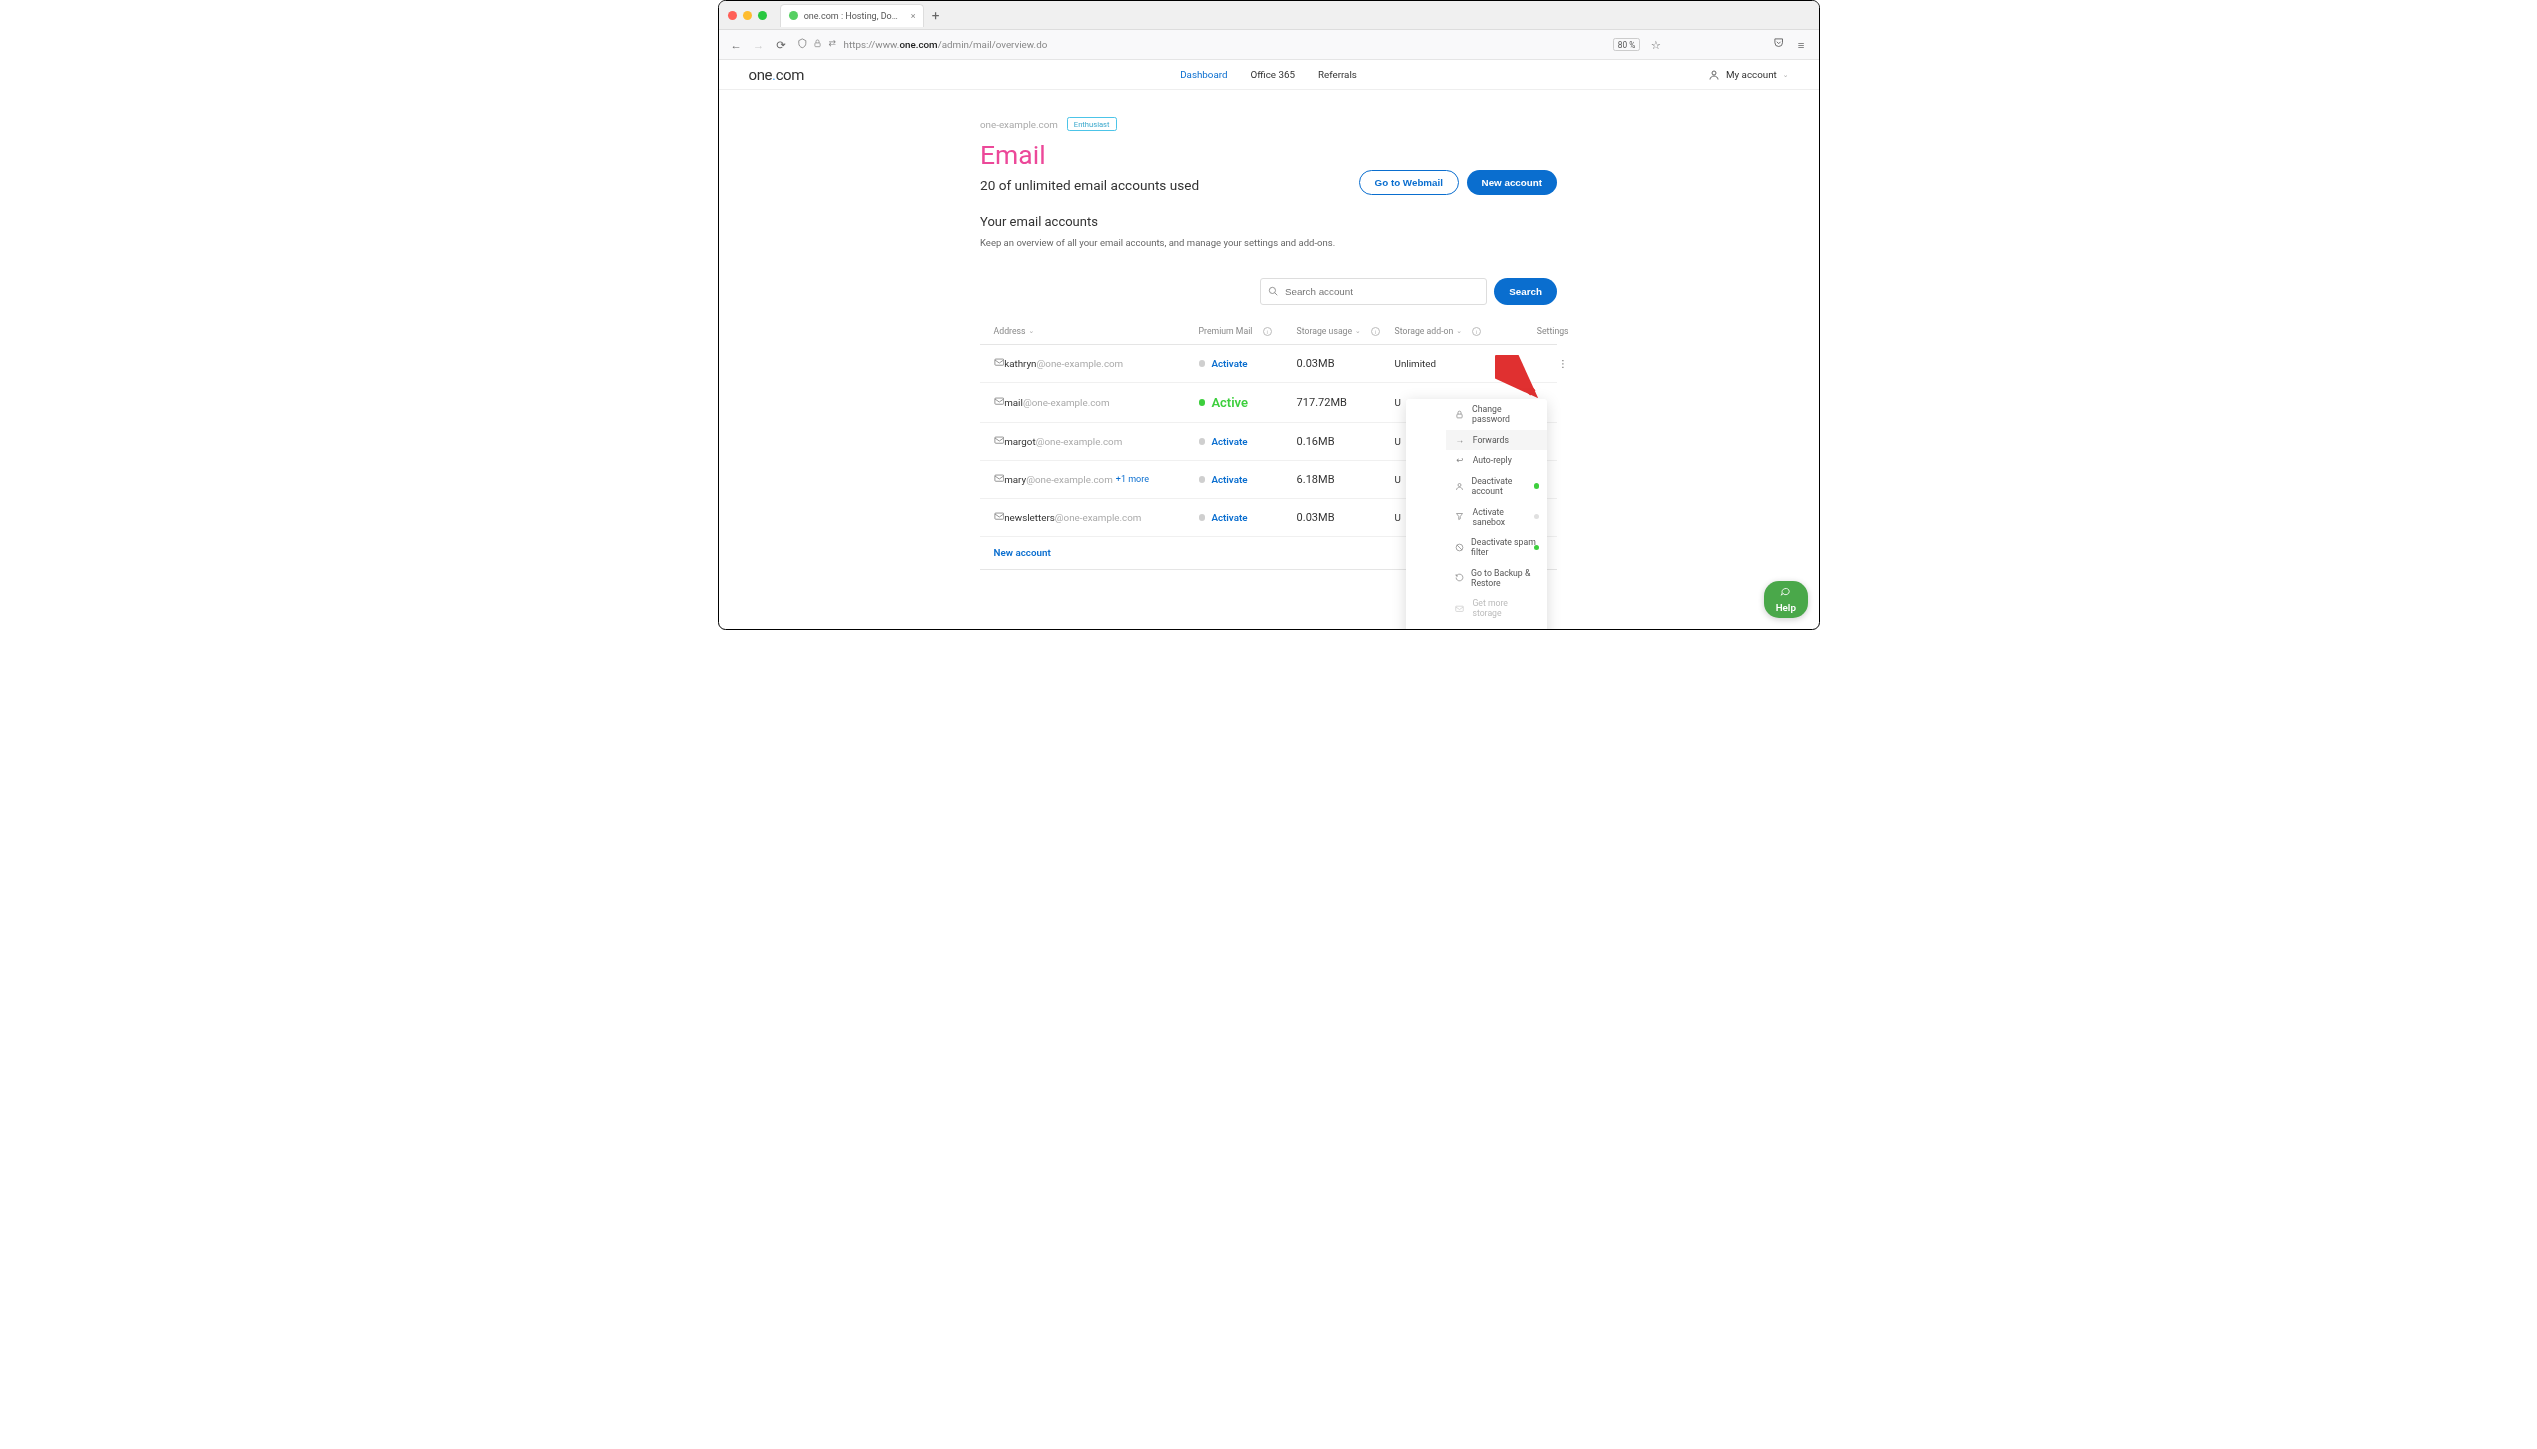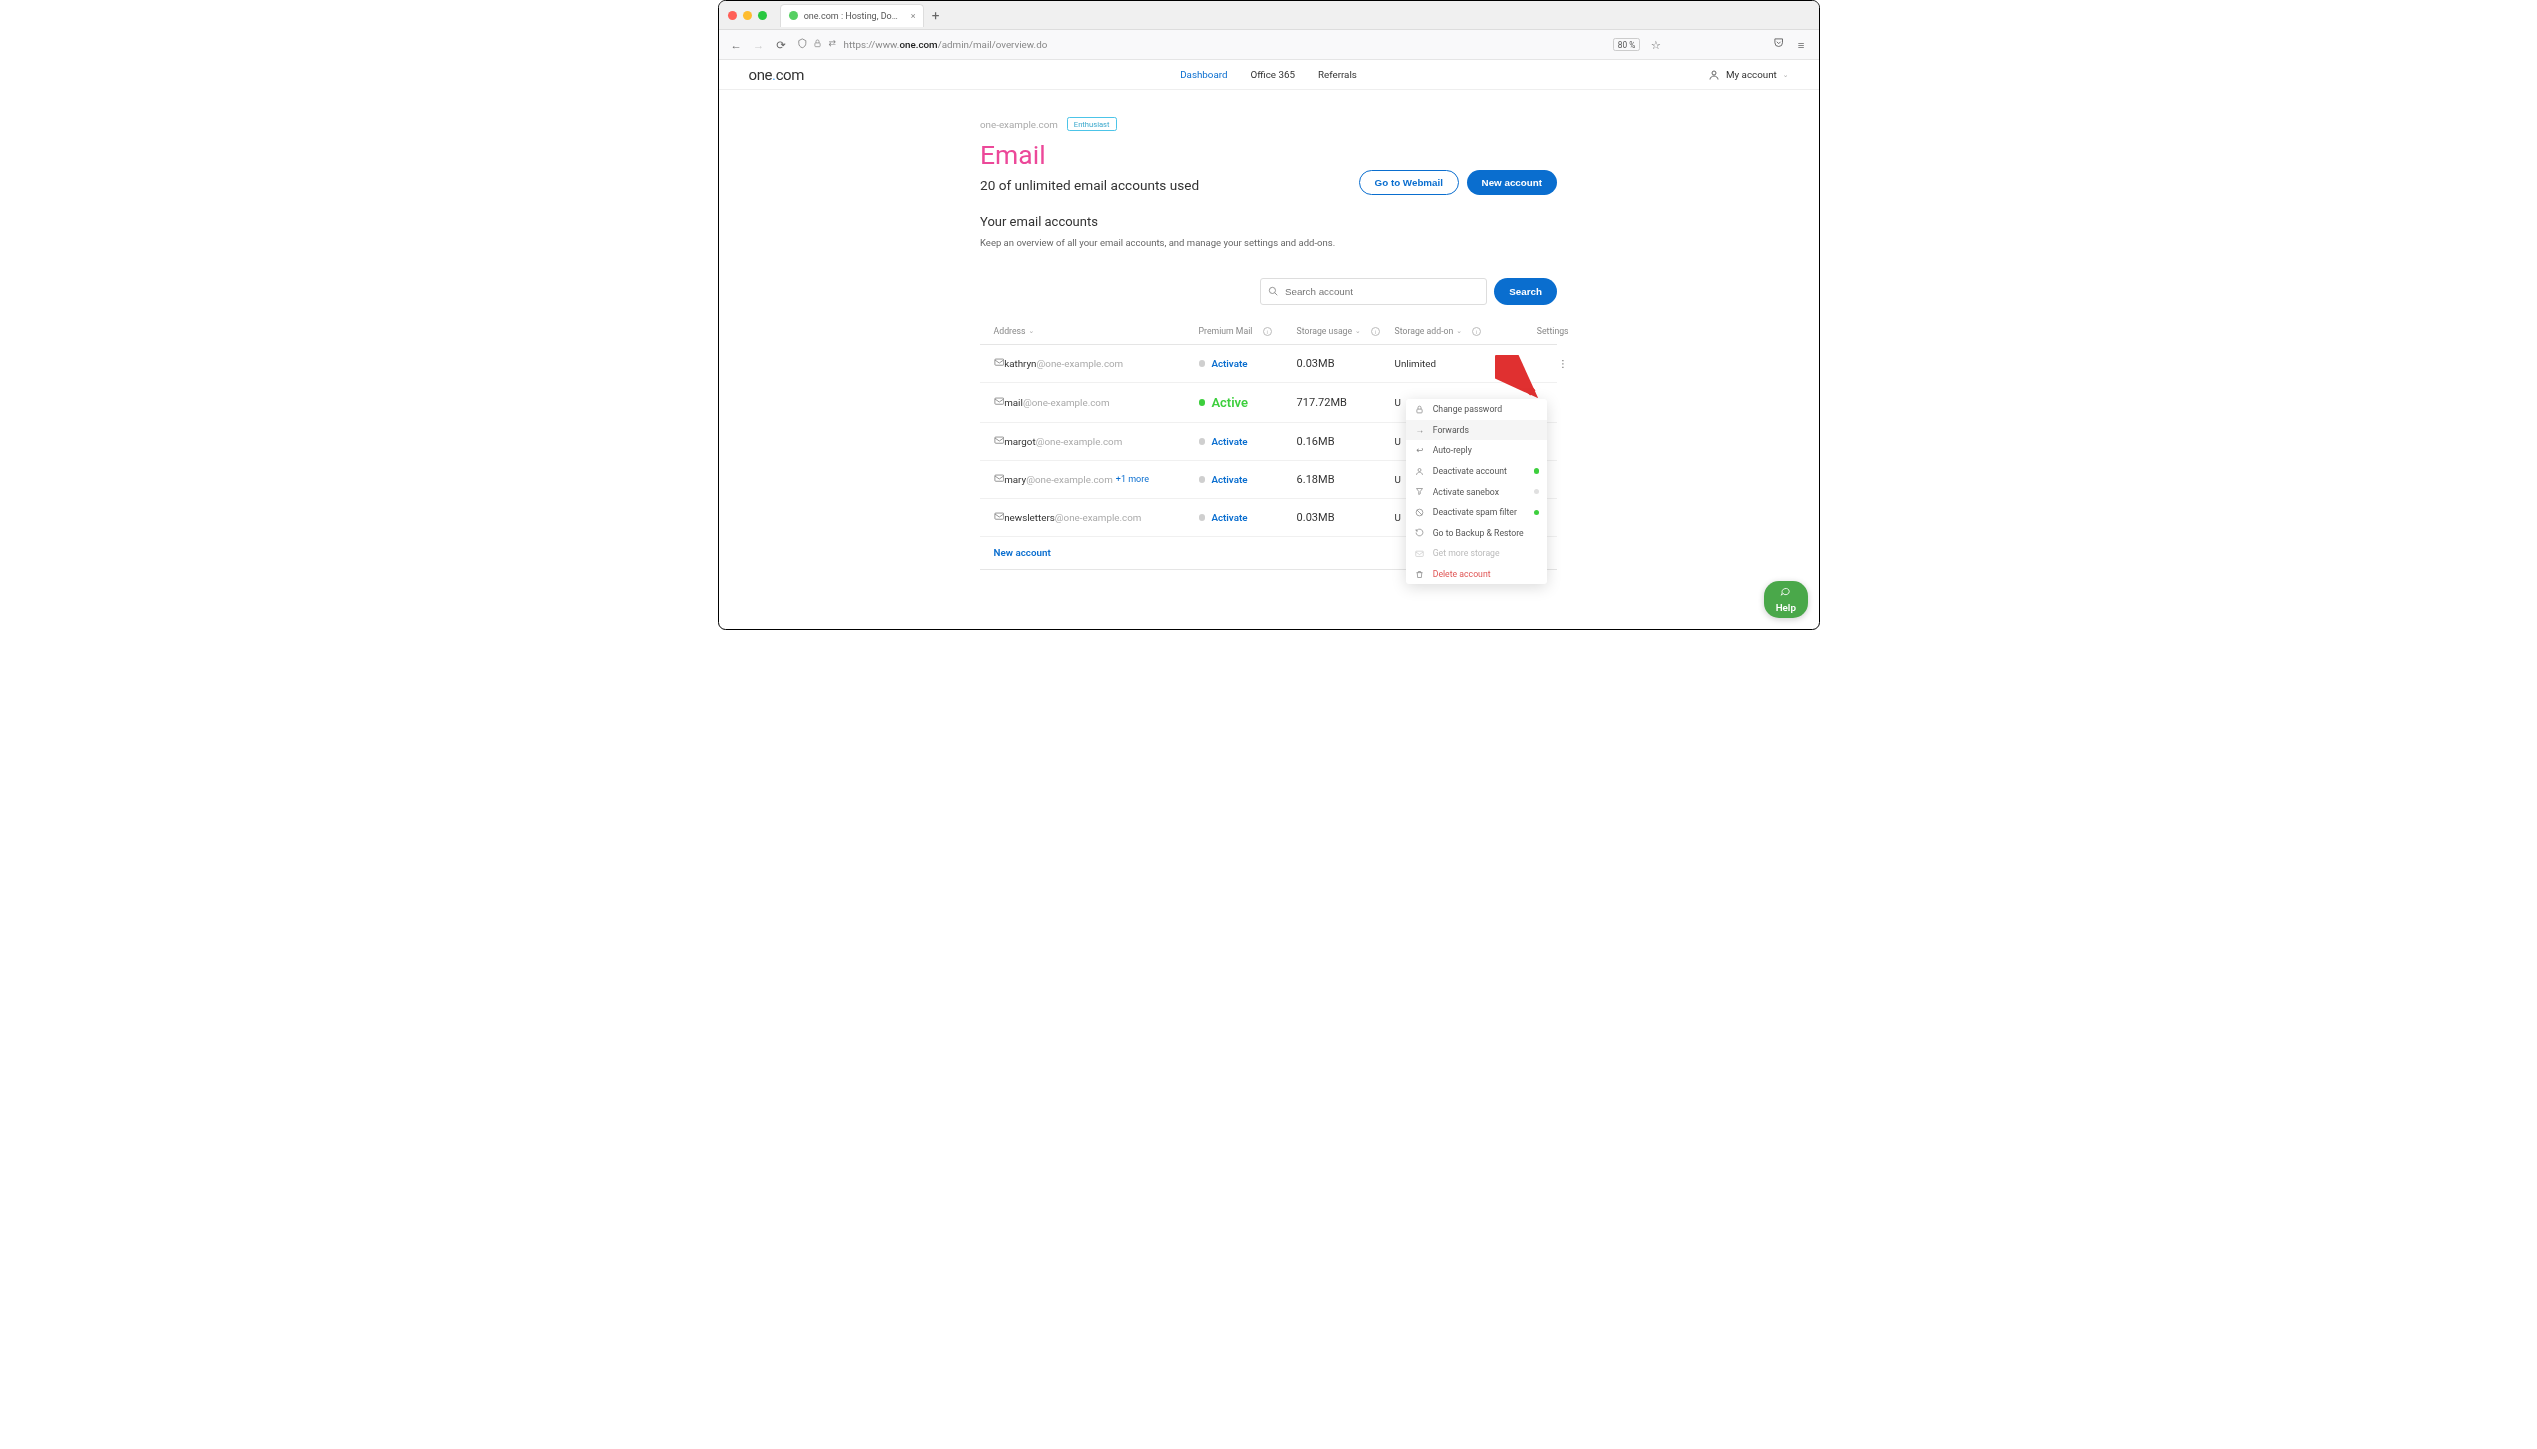--- a/index.html
+++ b/index.html
@@ -74,21 +74,21 @@
 .activate { color: #0a6ecf; font-weight: 600; font-size: 9.8px; }
 .active-lbl { color: #3dcf3d; font-weight: 600; font-size: 13px; }
 .storage { font-weight: 400; font-size: 11px; }
 .addon { color: #333; font-size: 9.8px; }
 .settings-cell { text-align: right; }
 .dots { color: #666; letter-spacing: 0.8px; }
 
 .newacc-link { color: #0a6ecf; font-weight: 600; font-size: 9.8px; padding: 10.6px 13.6px; display: inline-block; }
 
 
-.menu { position: absolute; top: 398px; left: 687px; width: 141px; background: #fff; border-radius: 3px; box-shadow: 0 3px 15px rgba(0,0,0,0.15); overflow: hidden; z-index: 10; }
+.menu { position: absolute; top: 398px; left: 687px; width: 141px; background: #fff; border-radius: 3px; box-shadow: 0 3px 15px rgba(0,0,0,0.15); overflow: hidden; z-index: 10; padding-left: 40px; }
 .menu-item { display: flex; align-items: center; gap: 7.6px; padding: 5.3px 9px; font-size: 8.7px; color: #555; cursor: pointer; position: relative; }
 .menu-item:hover, .menu-item.hover { background: #f5f5f5; }
 .menu-item .mi-dot { width: 5.3px; height: 5.3px; border-radius: 50%; position: absolute; right: 7.6px; }
 .menu-item .mi-dot.g { background: #3dcf3d; }
 .menu-item .mi-dot.gr { background: #e0e0e0; }
 .menu-item.disabled { color: #bbb; }
 .menu-item.danger { color: #e05555; }
 .mi-ico { width: 10.6px; display: inline-flex; justify-content: center; color: #888; }
 
 

